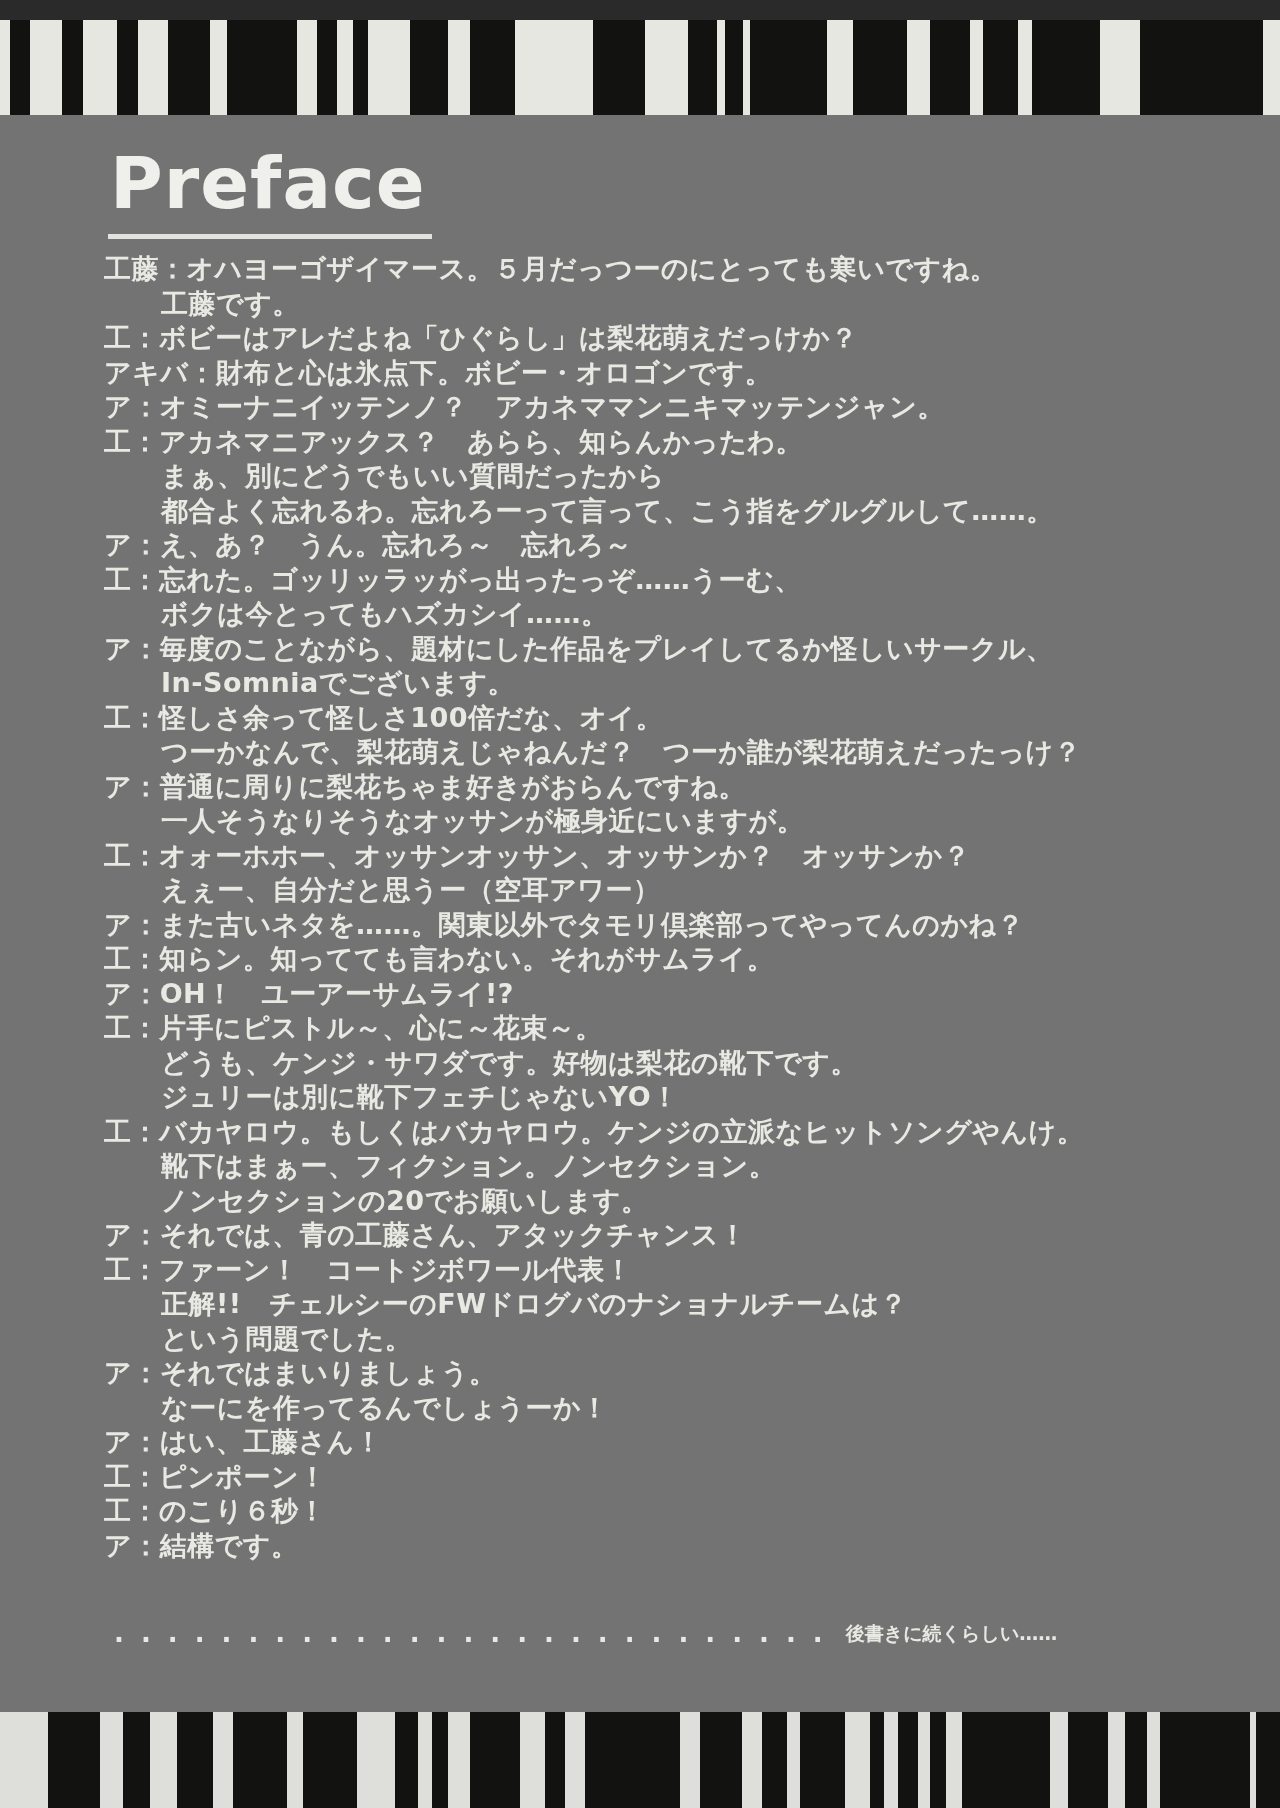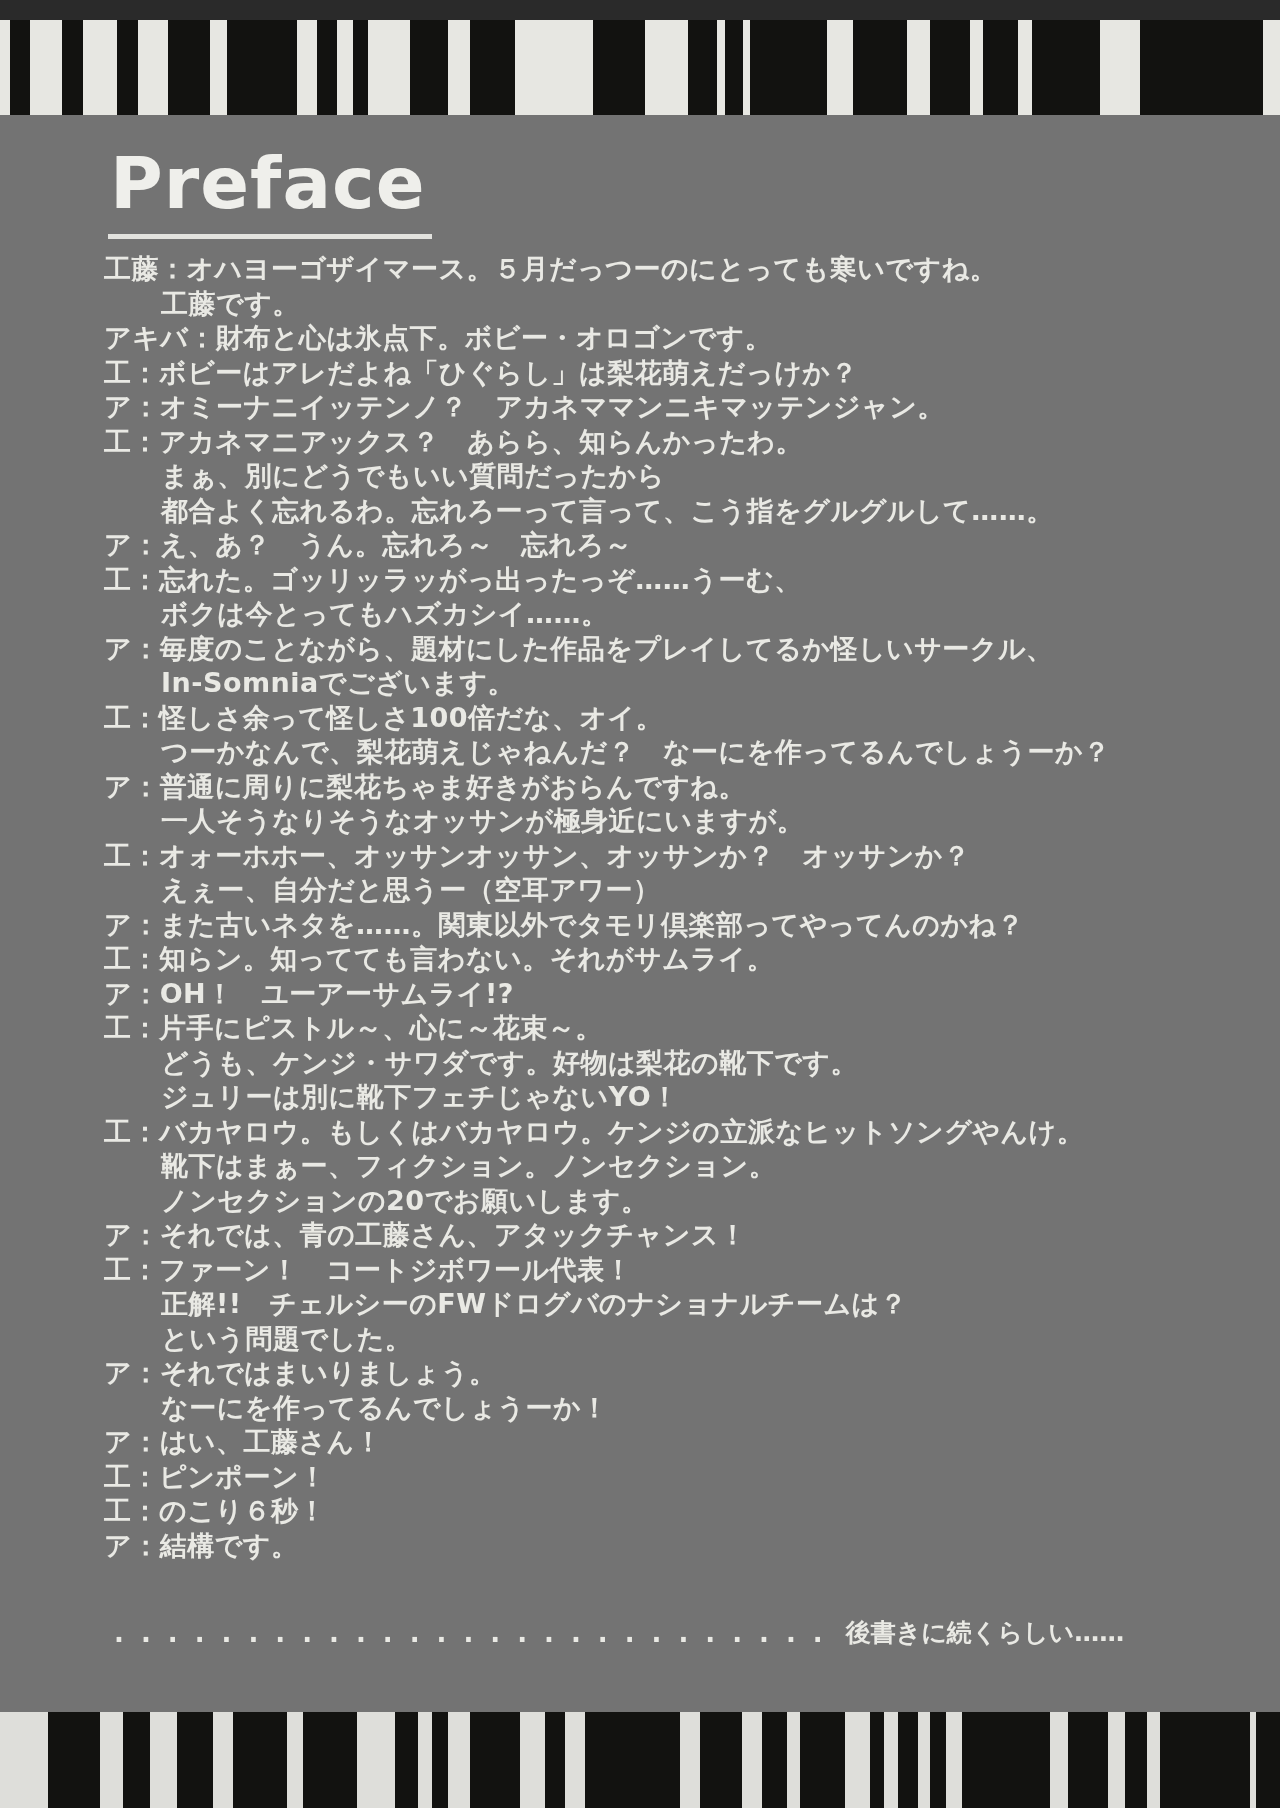--- a/index.html
+++ b/index.html
@@ -39,21 +39,21 @@
     letter-spacing:0.5px;
   }
   .line.cont{padding-left:57px;}
   
   .footer-line{
     position:absolute;left:114px;top:1596px;
     display:flex;align-items:center;
     color:#e9e9e4;font-weight:bold;
   }
   .dots{font-size:26px;letter-spacing:17px;line-height:34px;}
-  .footer-text{font-size:25px;line-height:34px;margin-left:6px;white-space:pre;}
+  .footer-text{font-size:19px;line-height:34px;margin-left:6px;white-space:pre;}
 </style>
 </head>
 <body>
 
 <div class="page">
 
   <div class="band band-top" id="band-top">
       <div class="bar" style="left: 10px; width: 20px;"></div>
       <div class="bar" style="left: 62px; width: 21px;"></div>
       <div class="bar" style="left: 117px; width: 21px;"></div>
@@ -72,33 +72,33 @@
       <div class="bar" style="left: 983px; width: 35px;"></div>
       <div class="bar" style="left: 1032px; width: 68px;"></div>
       <div class="bar" style="left: 1140px; width: 123px;"></div>
     </div>
 
   <h1 class="title">Preface</h1>
 
   <div class="dialogue" id="dialogue">
       <div class="line">工藤：オハヨーゴザイマース。５月だっつーのにとっても寒いですね。</div>
       <div class="line cont">工藤です。</div>
+      <div class="line">工：ボビーはアレだよね「ひぐらし」は梨花萌えだっけか？</div>
       <div class="line">アキバ：財布と心は氷点下。ボビー・オロゴンです。</div>
-      <div class="line">工：ボビーはアレだよね「ひぐらし」は梨花萌えだっけか？</div>
       <div class="line">ア：オミーナニイッテンノ？　アカネママンニキマッテンジャン。</div>
       <div class="line">工：アカネマニアックス？　あらら、知らんかったわ。</div>
       <div class="line cont">まぁ、別にどうでもいい質問だったから</div>
       <div class="line cont">都合よく忘れるわ。忘れろーって言って、こう指をグルグルして……。</div>
       <div class="line">ア：え、あ？　うん。忘れろ～　忘れろ～</div>
       <div class="line">工：忘れた。ゴッリッラッがっ出ったっぞ……うーむ、</div>
       <div class="line cont">ボクは今とってもハズカシイ……。</div>
       <div class="line">ア：毎度のことながら、題材にした作品をプレイしてるか怪しいサークル、</div>
       <div class="line cont">In-Somniaでございます。</div>
       <div class="line">工：怪しさ余って怪しさ100倍だな、オイ。</div>
-      <div class="line cont">つーかなんで、梨花萌えじゃねんだ？　なーにを作ってるんでしょうーか？</div>
+      <div class="line cont">つーかなんで、梨花萌えじゃねんだ？　つーか誰が梨花萌えだったっけ？</div>
       <div class="line">ア：普通に周りに梨花ちゃま好きがおらんですね。</div>
       <div class="line cont">一人そうなりそうなオッサンが極身近にいますが。</div>
       <div class="line">工：オォーホホー、オッサンオッサン、オッサンか？　オッサンか？</div>
       <div class="line cont">えぇー、自分だと思うー（空耳アワー）</div>
       <div class="line">ア：また古いネタを……。関東以外でタモリ倶楽部ってやってんのかね？</div>
       <div class="line">工：知らン。知ってても言わない。それがサムライ。</div>
       <div class="line">ア：OH！　ユーアーサムライ!?</div>
       <div class="line">工：片手にピストル～、心に～花束～。</div>
       <div class="line cont">どうも、ケンジ・サワダです。好物は梨花の靴下です。</div>
       <div class="line cont">ジュリーは別に靴下フェチじゃないYO！</div>

